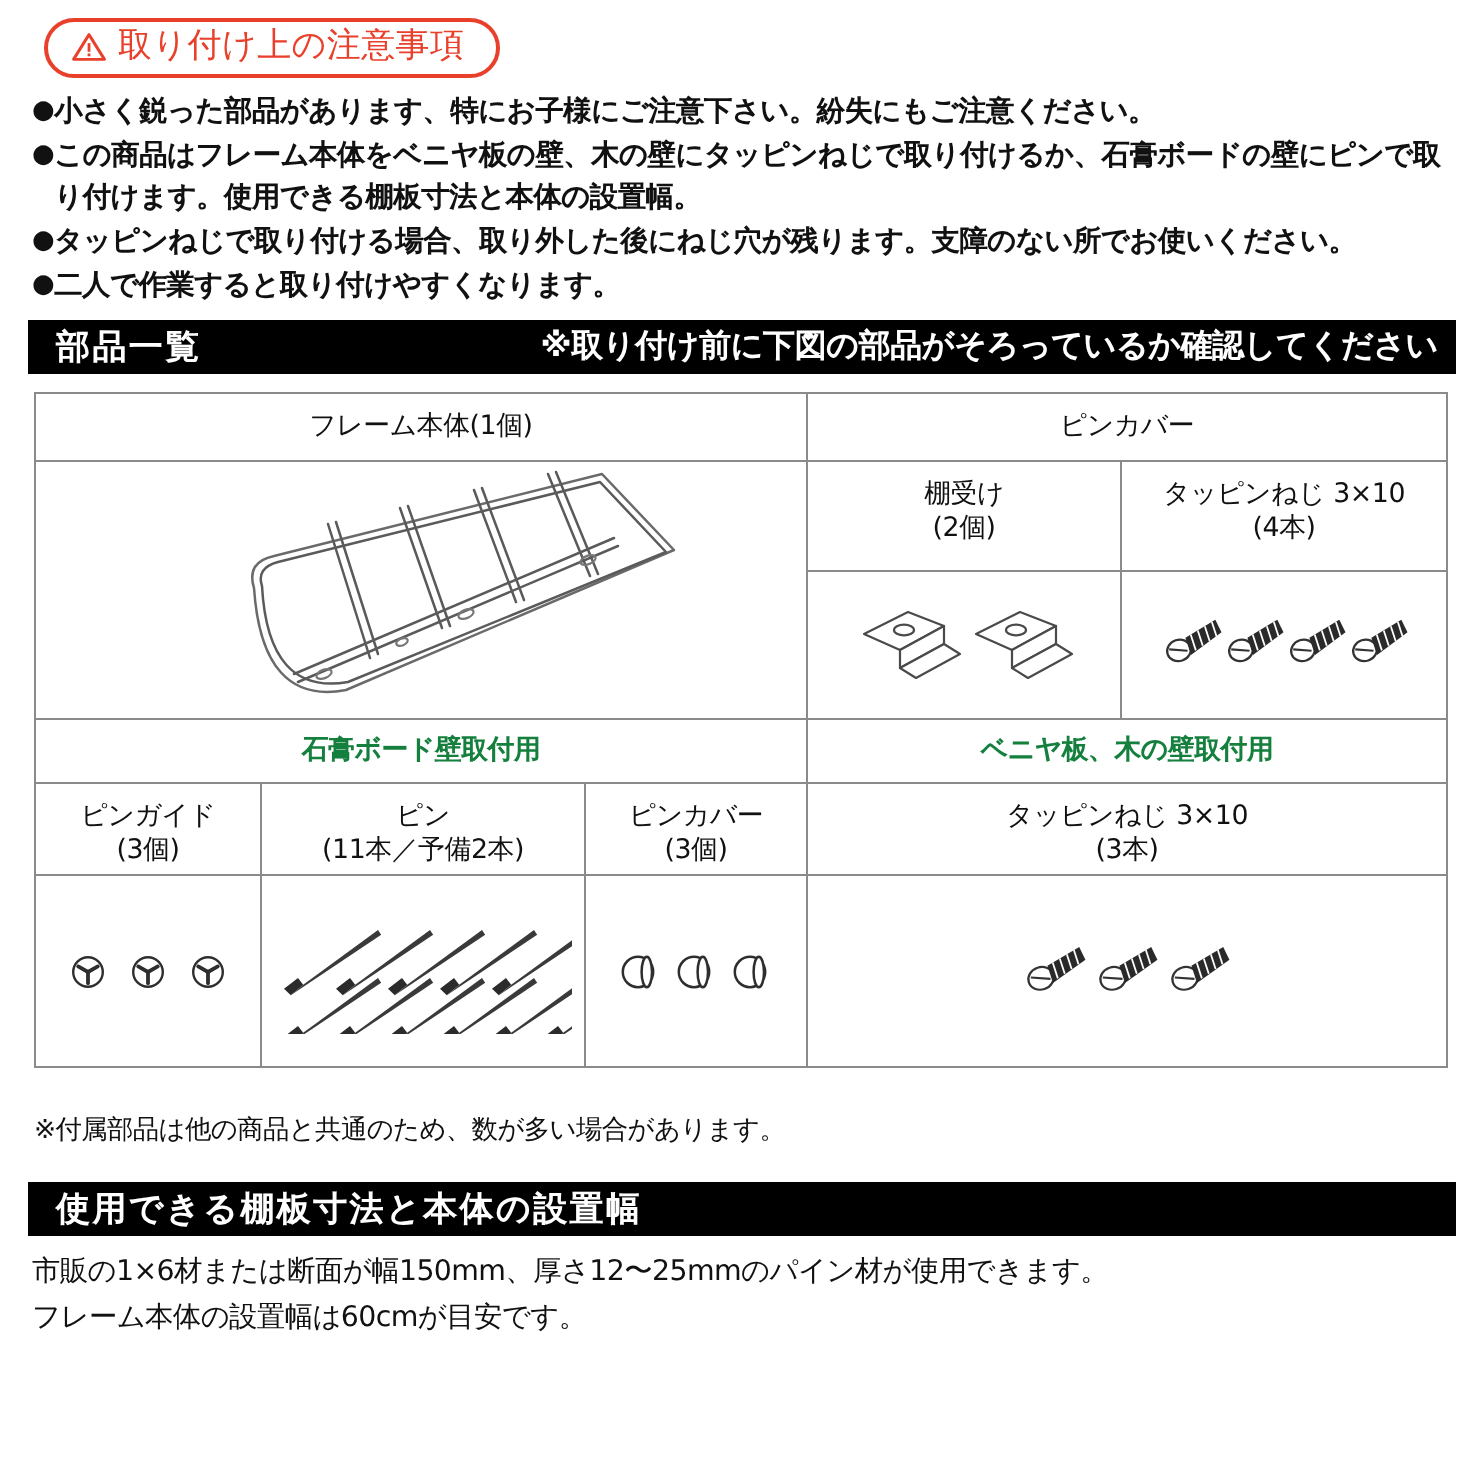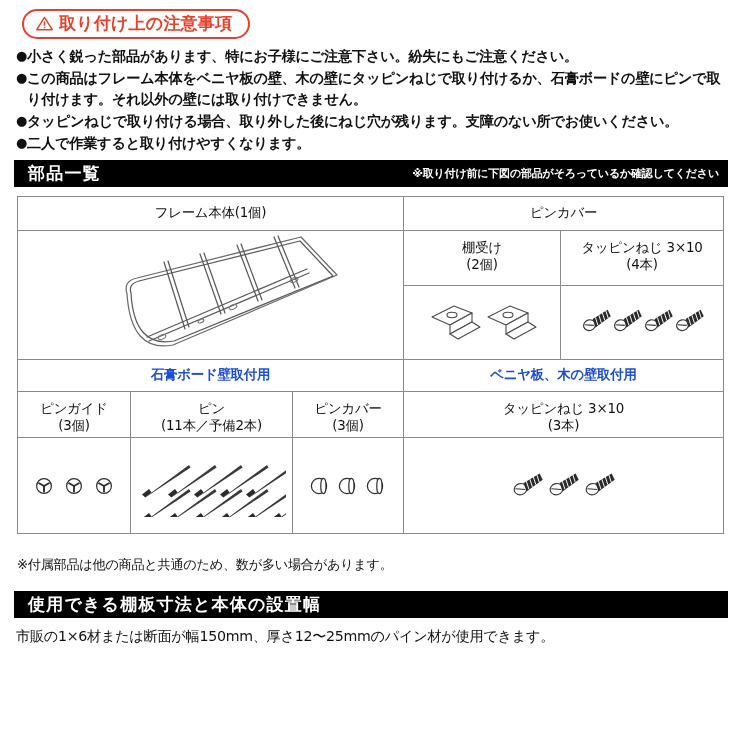--- a/index.html
+++ b/index.html
@@ -23,21 +23,21 @@
     align-items: center;
     gap: 6px;
     border: 2px solid #e8402a;
     border-radius: 16px;
     padding: 3px 16px 4px 12px;
     color: #e8402a;
   }
   .warn-badge .tri { width: 17px; height: 15px; display: block; }
   .warn-badge-text {
     font-size: 17px;
-    font-weight: bold;
+    font-weight: normal;
     letter-spacing: 0.2px;
     line-height: 1.1;
     white-space: nowrap;
   }
 
   
   .bullets {
     margin: 7px 0 0 0;
     padding: 0 8px 0 16px;
   }
@@ -66,21 +66,21 @@
     justify-content: space-between;
     height: 27px;
     padding: 0 9px 0 14px;
   }
   .blackbar-title {
     font-size: 17px;
     font-weight: bold;
     letter-spacing: 1.2px;
   }
   .blackbar-note {
-    font-size: 11px;
+    font-size: 16px;
     font-weight: bold;
     letter-spacing: -0.2px;
   }
   #parts-bar { margin: 6px 12px 0 14px; }
   #shelf-bar  { margin: 17px 12px 0 14px; }
 
   
   .parts-table {
     margin: 9px 17px 0 17px;
     border: 1.5px solid #808080;
@@ -91,21 +91,21 @@
   .parts-table td {
     border: 1px solid #8a8a8a;
     text-align: center;
     vertical-align: top;
     font-size: 13.4px;
     letter-spacing: -0.2px;
   }
   .hdr-cell { padding: 7px 0 8px 0; font-size: 14.6px; letter-spacing: 0px; margin-top: 48px; }
   .sub-hdr  { padding: 8px 0 2px 0; line-height: 1.32; }
   .red-hdr {
-    color: #1d4ed8;
+    color: #15803d;
     font-weight: bold;
     font-size: 14.2px;
     padding: 6px 0 7px 0;
     letter-spacing: 0.2px;
   }
   .art-cell { padding: 0; height: 92px; }
   .art-wrap { display: flex; align-items: center; justify-content: center; height: 100%; }
 
   
   .footnote {
@@ -140,21 +140,21 @@
   </div>
 </div>
 
 <div class="bullets">
   <div class="bullet">
     <span class="dot">●</span>
     <span class="btext">小さく鋭った部品があります、特にお子様にご注意下さい。紛失にもご注意ください。</span>
   </div>
   <div class="bullet">
     <span class="dot">●</span>
-    <span class="btext">この商品はフレーム本体をベニヤ板の壁、木の壁にタッピンねじで取り付けるか、石膏ボードの壁にピンで取り付けます。それ以外の壁には取り付けできません。</span>
+    <span class="btext">この商品はフレーム本体をベニヤ板の壁、木の壁にタッピンねじで取り付けるか、石膏ボードの壁にピンで取り付けます。使用できる棚板寸法と本体の設置幅。</span>
   </div>
   <div class="bullet">
     <span class="dot">●</span>
     <span class="btext">タッピンねじで取り付ける場合、取り外した後にねじ穴が残ります。支障のない所でお使いください。</span>
   </div>
   <div class="bullet">
     <span class="dot">●</span>
     <span class="btext">二人で作業すると取り付けやすくなります。</span>
   </div>
 </div>
@@ -438,13 +438,14 @@
 </table>
 
 <div class="footnote">※付属部品は他の商品と共通のため、数が多い場合があります。</div>
 
 <div class="blackbar" id="shelf-bar">
   <span class="blackbar-title">使用できる棚板寸法と本体の設置幅</span>
 </div>
 
 <div class="shelf-info">
   <div>市販の1×6材または断面が幅150mm、厚さ12〜25mmのパイン材が使用できます。</div>
+  <div>フレーム本体の設置幅は60cmが目安です。</div>
 </div>
 
 </body></html>

